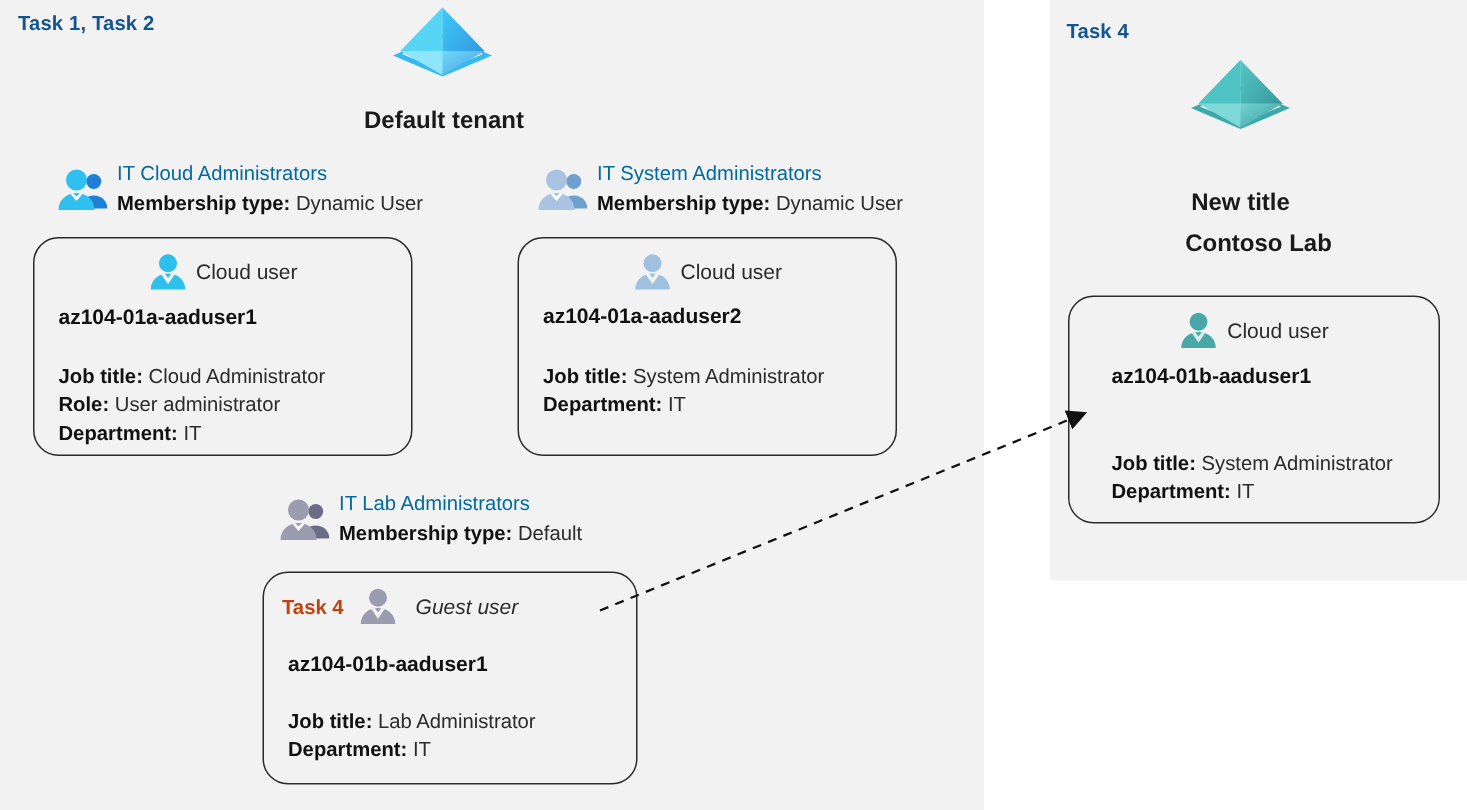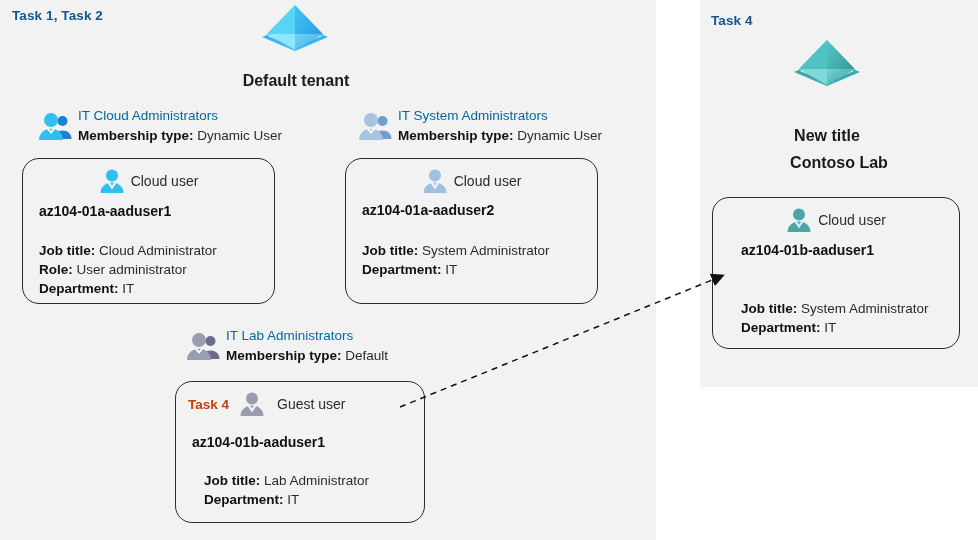--- a/index.html
+++ b/index.html
@@ -185,24 +185,24 @@
 <div class="card" style="left:175px;top:381px;width:250px;height:142px;">
   <div class="card-head left">
     <span class="card-task">Task 4</span>
     <span class="u-icon">
       <svg width="26" height="26" viewBox="0 0 26 26">
         <circle cx="13" cy="7.5" r="6" fill="#9a9cb0"></circle>
         <path d="M1.5 25c0-6.3 5.1-10.6 11.5-10.6S24.5 18.7 24.5 25z" fill="#9a9cb0"></path>
         <path d="M8.6 15 L13 21.5 L17.4 15 L15.3 14.1 L13 17.4 L10.7 14.1 Z" fill="#f2f2f2"></path>
       </svg>
     </span>
-    <span class="card-head-text" style="margin-left:6px;">Guest user</span>
+    <span class="card-head-text" style="margin-left:6px;font-style:italic;">Guest user</span>
   </div>
   <div class="card-upn" style="top:52px;">az104-01b-aaduser1</div>
-  <div class="card-props" style="top:89px;margin-left:12px;">
+  <div class="card-props" style="top:89px;">
     <div><b>Job title:</b> <span>Lab Administrator</span></div>
     <div><b>Department:</b> <span>IT</span></div>
   </div>
 </div>
 
 <div class="panel" id="right-panel"></div>
 
 <div class="task-label" style="left:711px;top:13px;">Task 4</div>
 
 <div class="tenant-icon" style="left:790px;top:38px;">

